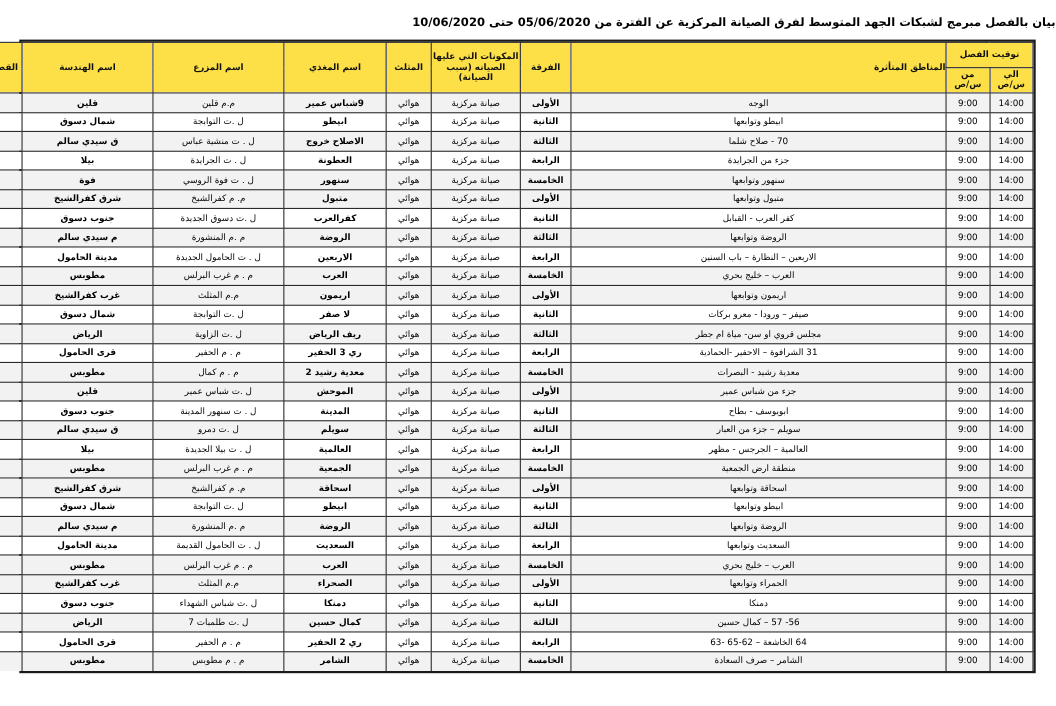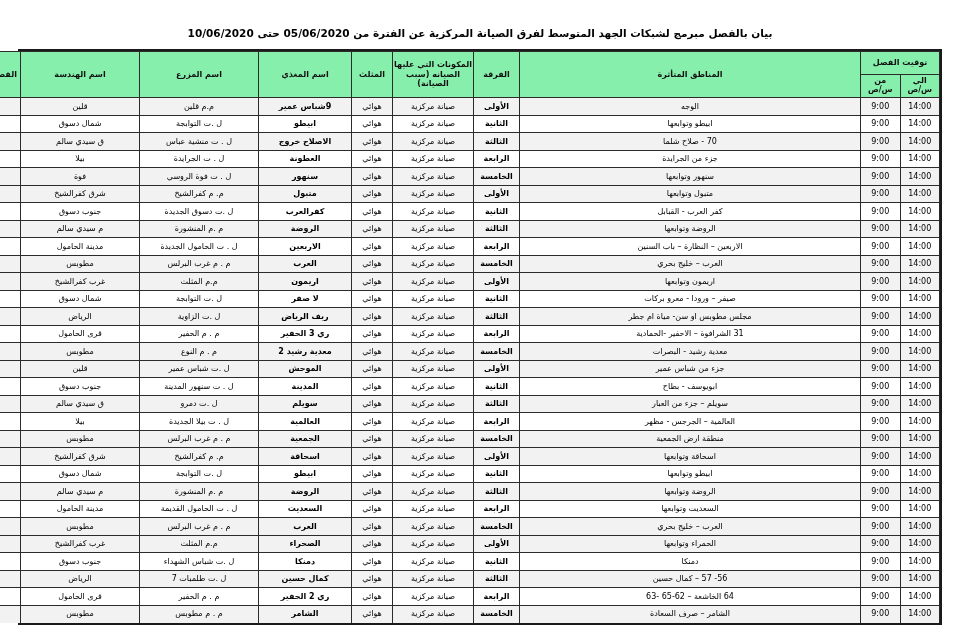--- a/index.html
+++ b/index.html
@@ -18,22 +18,22 @@
   .page {
     width: 960px;
     height: 642px;
     position: relative;
     box-sizing: border-box;
     padding: 0;
     background: #ffffff;
   }
   .title-bar {
     width: 100%;
-    text-align: center;
-    padding-top: 22px;
+    text-align: right;
+    padding-top: 9px;
     padding-bottom: 8px;
     text-decoration: underline;
   }
   .doc-title {
     display: inline-block;
     font-size: 10.5px;
     font-weight: bold;
     color: #000;
     letter-spacing: 0;
     white-space: nowrap;
@@ -53,21 +53,21 @@
     border: 1px solid #2b2b2b;
     font-size: 8px;
     text-align: center;
     vertical-align: middle;
     padding: 0;
     line-height: 1.15;
     overflow: hidden;
     white-space: nowrap;
   }
   table.sched thead th {
-    background: #86efac;
+    background: #fde047;
     font-weight: bold;
     font-size: 8px;
     height: 22px;
     color: #111;
   }
   thead th.tall {
     height: 45px;
   }
   thead th.small2 {
     font-size: 6.5px;
@@ -84,21 +84,21 @@
   tbody tr {
     height: 17.5px;
   }
   tbody tr.shade td {
     background: #f2f2f2;
   }
   tbody tr.plain td {
     background: #ffffff;
   }
   td.c-sector { }
-  td.c-eng { font-weight: normal; }
+  td.c-eng { font-weight: bold; }
   td.c-branch { }
   td.c-feeder { font-weight: bold; }
   td.c-type { }
   td.c-comp { }
   td.c-crew { font-weight: bold; }
   td.c-areas { }
   td.c-from, td.c-to {
     font-weight: normal;
     font-size: 8.5px;
     direction: ltr;
@@ -113,21 +113,21 @@
 
   <div class="title-bar">
     <span class="doc-title">بيان بالفصل مبرمج لشبكات الجهد المتوسط لفرق الصيانة المركزية عن الفترة من 05/06/2020 حتى 10/06/2020</span>
   </div>
 
   <div class="table-wrap">
     <table class="sched">
       <thead>
         <tr>
           <th class="hdr-time-group" colspan="2" style="width:78px;">توقيت الفصل</th>
-          <th class="tall" rowspan="2" style="width:340px;">المناطق المتأثرة</th>
+          <th class="tall" rowspan="2" style="width:340px;text-align:right;">المناطق المتأثرة</th>
           <th class="tall" rowspan="2" style="width:45px;">الفرقة</th>
           <th class="tall comp" rowspan="2" style="width:78px;">المكونات التي عليها الصيانه (سبب الصيانة)</th>
           <th class="tall" rowspan="2" style="width:40px;">المثلث</th>
           <th class="tall" rowspan="2" style="width:92px;">اسم المغذي</th>
           <th class="tall" rowspan="2" style="width:118px;">اسم المزرع</th>
           <th class="tall" rowspan="2" style="width:118px;margin-left:17px;">اسم الهندسة</th>
           <th class="tall" rowspan="2" style="width:34px;">القطاع</th>
 
         </tr>
         <tr>
@@ -278,21 +278,21 @@
             <td class="c-comp">صيانة مركزية</td>
             <td class="c-type">هوائي</td>
             <td class="c-feeder">لا صفر</td>
             <td class="c-branch">ل .ت التوابجة</td>
             <td class="c-eng">شمال دسوق</td>
             <td class="c-sector"></td>
           </tr>
           <tr class="shade">
             <td class="c-to">14:00</td>
             <td class="c-from">9:00</td>
-            <td class="c-areas">مجلس مطوبس او سن- مياة ام جطر</td>
+            <td class="c-areas">مجلس قروي او سن- مياة ام جطر</td>
             <td class="c-crew">الثالثة</td>
             <td class="c-comp">صيانة مركزية</td>
             <td class="c-type">هوائي</td>
             <td class="c-feeder">ريف الرياض</td>
             <td class="c-branch">ل .ت الزاوية</td>
             <td class="c-eng">الرياض</td>
             <td class="c-sector"></td>
           </tr>
           <tr class="plain">
             <td class="c-to">14:00</td>
@@ -307,21 +307,21 @@
             <td class="c-sector"></td>
           </tr>
           <tr class="shade group-end">
             <td class="c-to">14:00</td>
             <td class="c-from">9:00</td>
             <td class="c-areas">معدية رشيد - البصرات</td>
             <td class="c-crew">الخامسة</td>
             <td class="c-comp">صيانة مركزية</td>
             <td class="c-type">هوائي</td>
             <td class="c-feeder">معدية رشيد 2</td>
-            <td class="c-branch">م . م النوع</td>
+            <td class="c-branch">م . م كمال</td>
             <td class="c-eng">مطوبس</td>
             <td class="c-sector"></td>
           </tr>
           <tr class="shade">
             <td class="c-to">14:00</td>
             <td class="c-from">9:00</td>
             <td class="c-areas">جزء من شباس عمير</td>
             <td class="c-crew">الأولى</td>
             <td class="c-comp">صيانة مركزية</td>
             <td class="c-type">هوائي</td>

